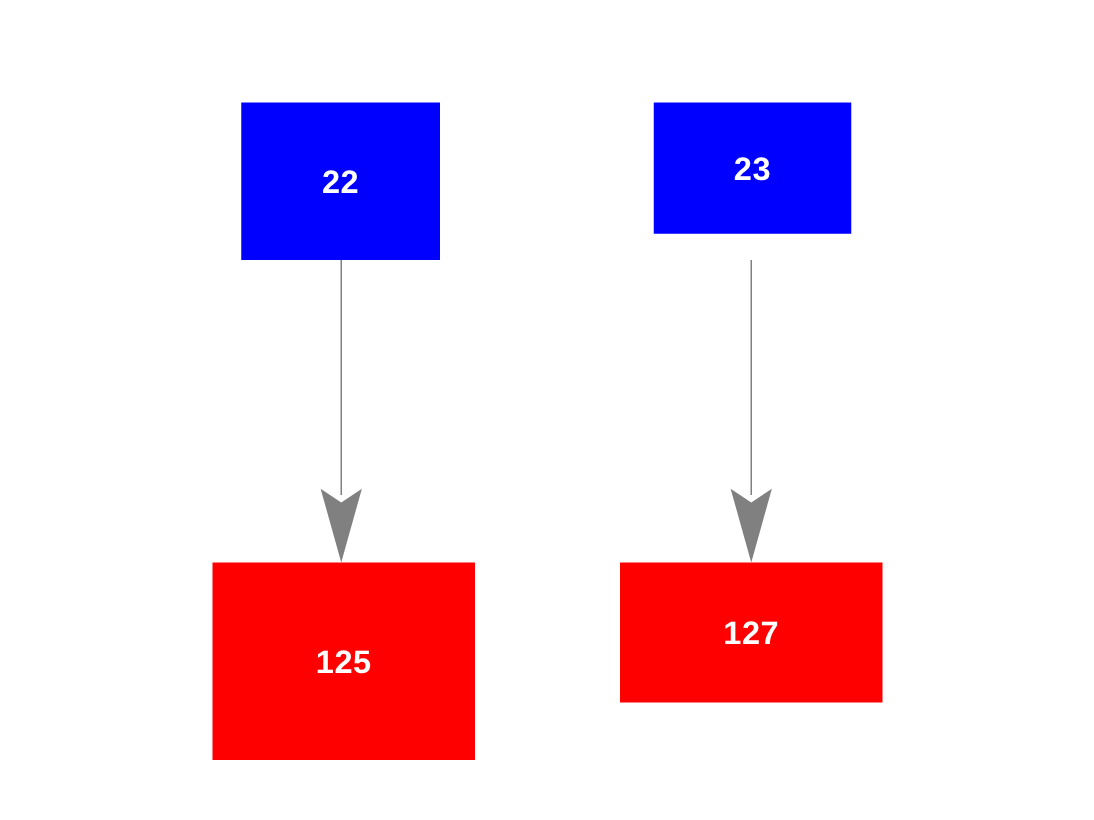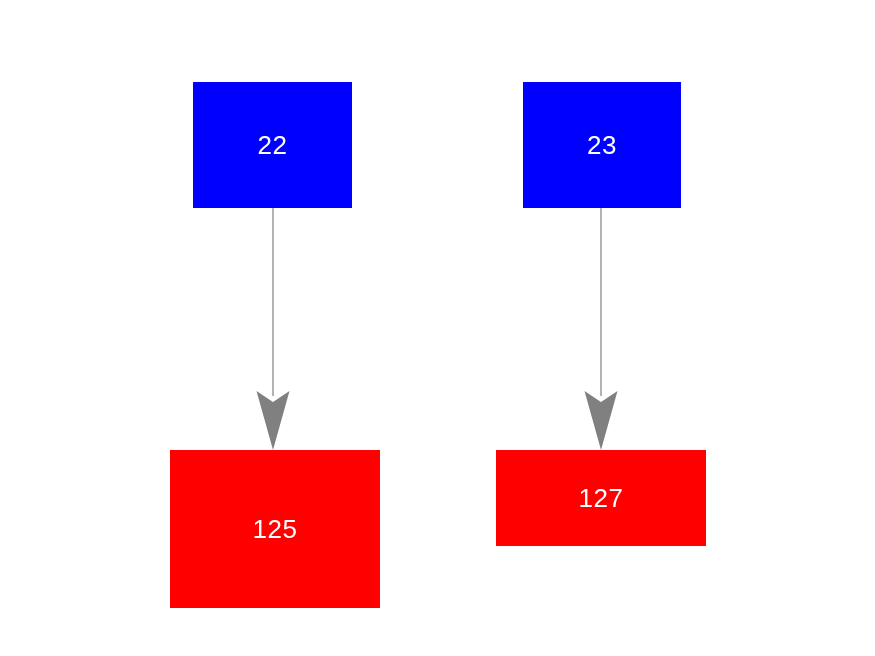--- a/index.html
+++ b/index.html
@@ -30,21 +30,21 @@
     position: absolute;
     box-sizing: border-box;
     display: flex;
     align-items: center;
     justify-content: center;
   }
   .node-label {
     color: #ffffff;
     font-family: "Liberation Sans", sans-serif;
     font-size: 26px;
-    font-weight: 400;
+    font-weight: 700;
     line-height: 1;
     letter-spacing: 0.5px;
     white-space: nowrap;
     user-select: none;
   }
 </style>
 </head>
 <body>
 
 <div id="canvas">
@@ -59,25 +59,25 @@
     <g>
       <line x1="601" y1="208" x2="601" y2="396" stroke="#808080" stroke-width="1.2"></line>
       <polygon points="601,450 584.5,391 601,402 617.5,391" fill="#808080"></polygon>
     </g>
   </svg>
 
   <div class="node" style="left:193px; top:82px; width:159px; height:126px; background:#0000FF;">
     <span class="node-label">22</span>
   </div>
 
-  <div class="node" style="left:523px; top:82px; width:158px; height:126px; background:#0000FF;">
+  <div class="node" style="left:523px; top:82px; width:158px; height:105px; background:#0000FF;">
     <span class="node-label">23</span>
   </div>
 
   <div class="node" style="left:170px; top:450px; width:210px; height:158px; background:#FF0000;">
     <span class="node-label">125</span>
   </div>
 
-  <div class="node" style="left:496px; top:450px; width:210px; height:96px; background:#FF0000;">
+  <div class="node" style="left:496px; top:450px; width:210px; height:112px; background:#FF0000;">
     <span class="node-label">127</span>
   </div>
 
 </div>
 
 </body></html>

